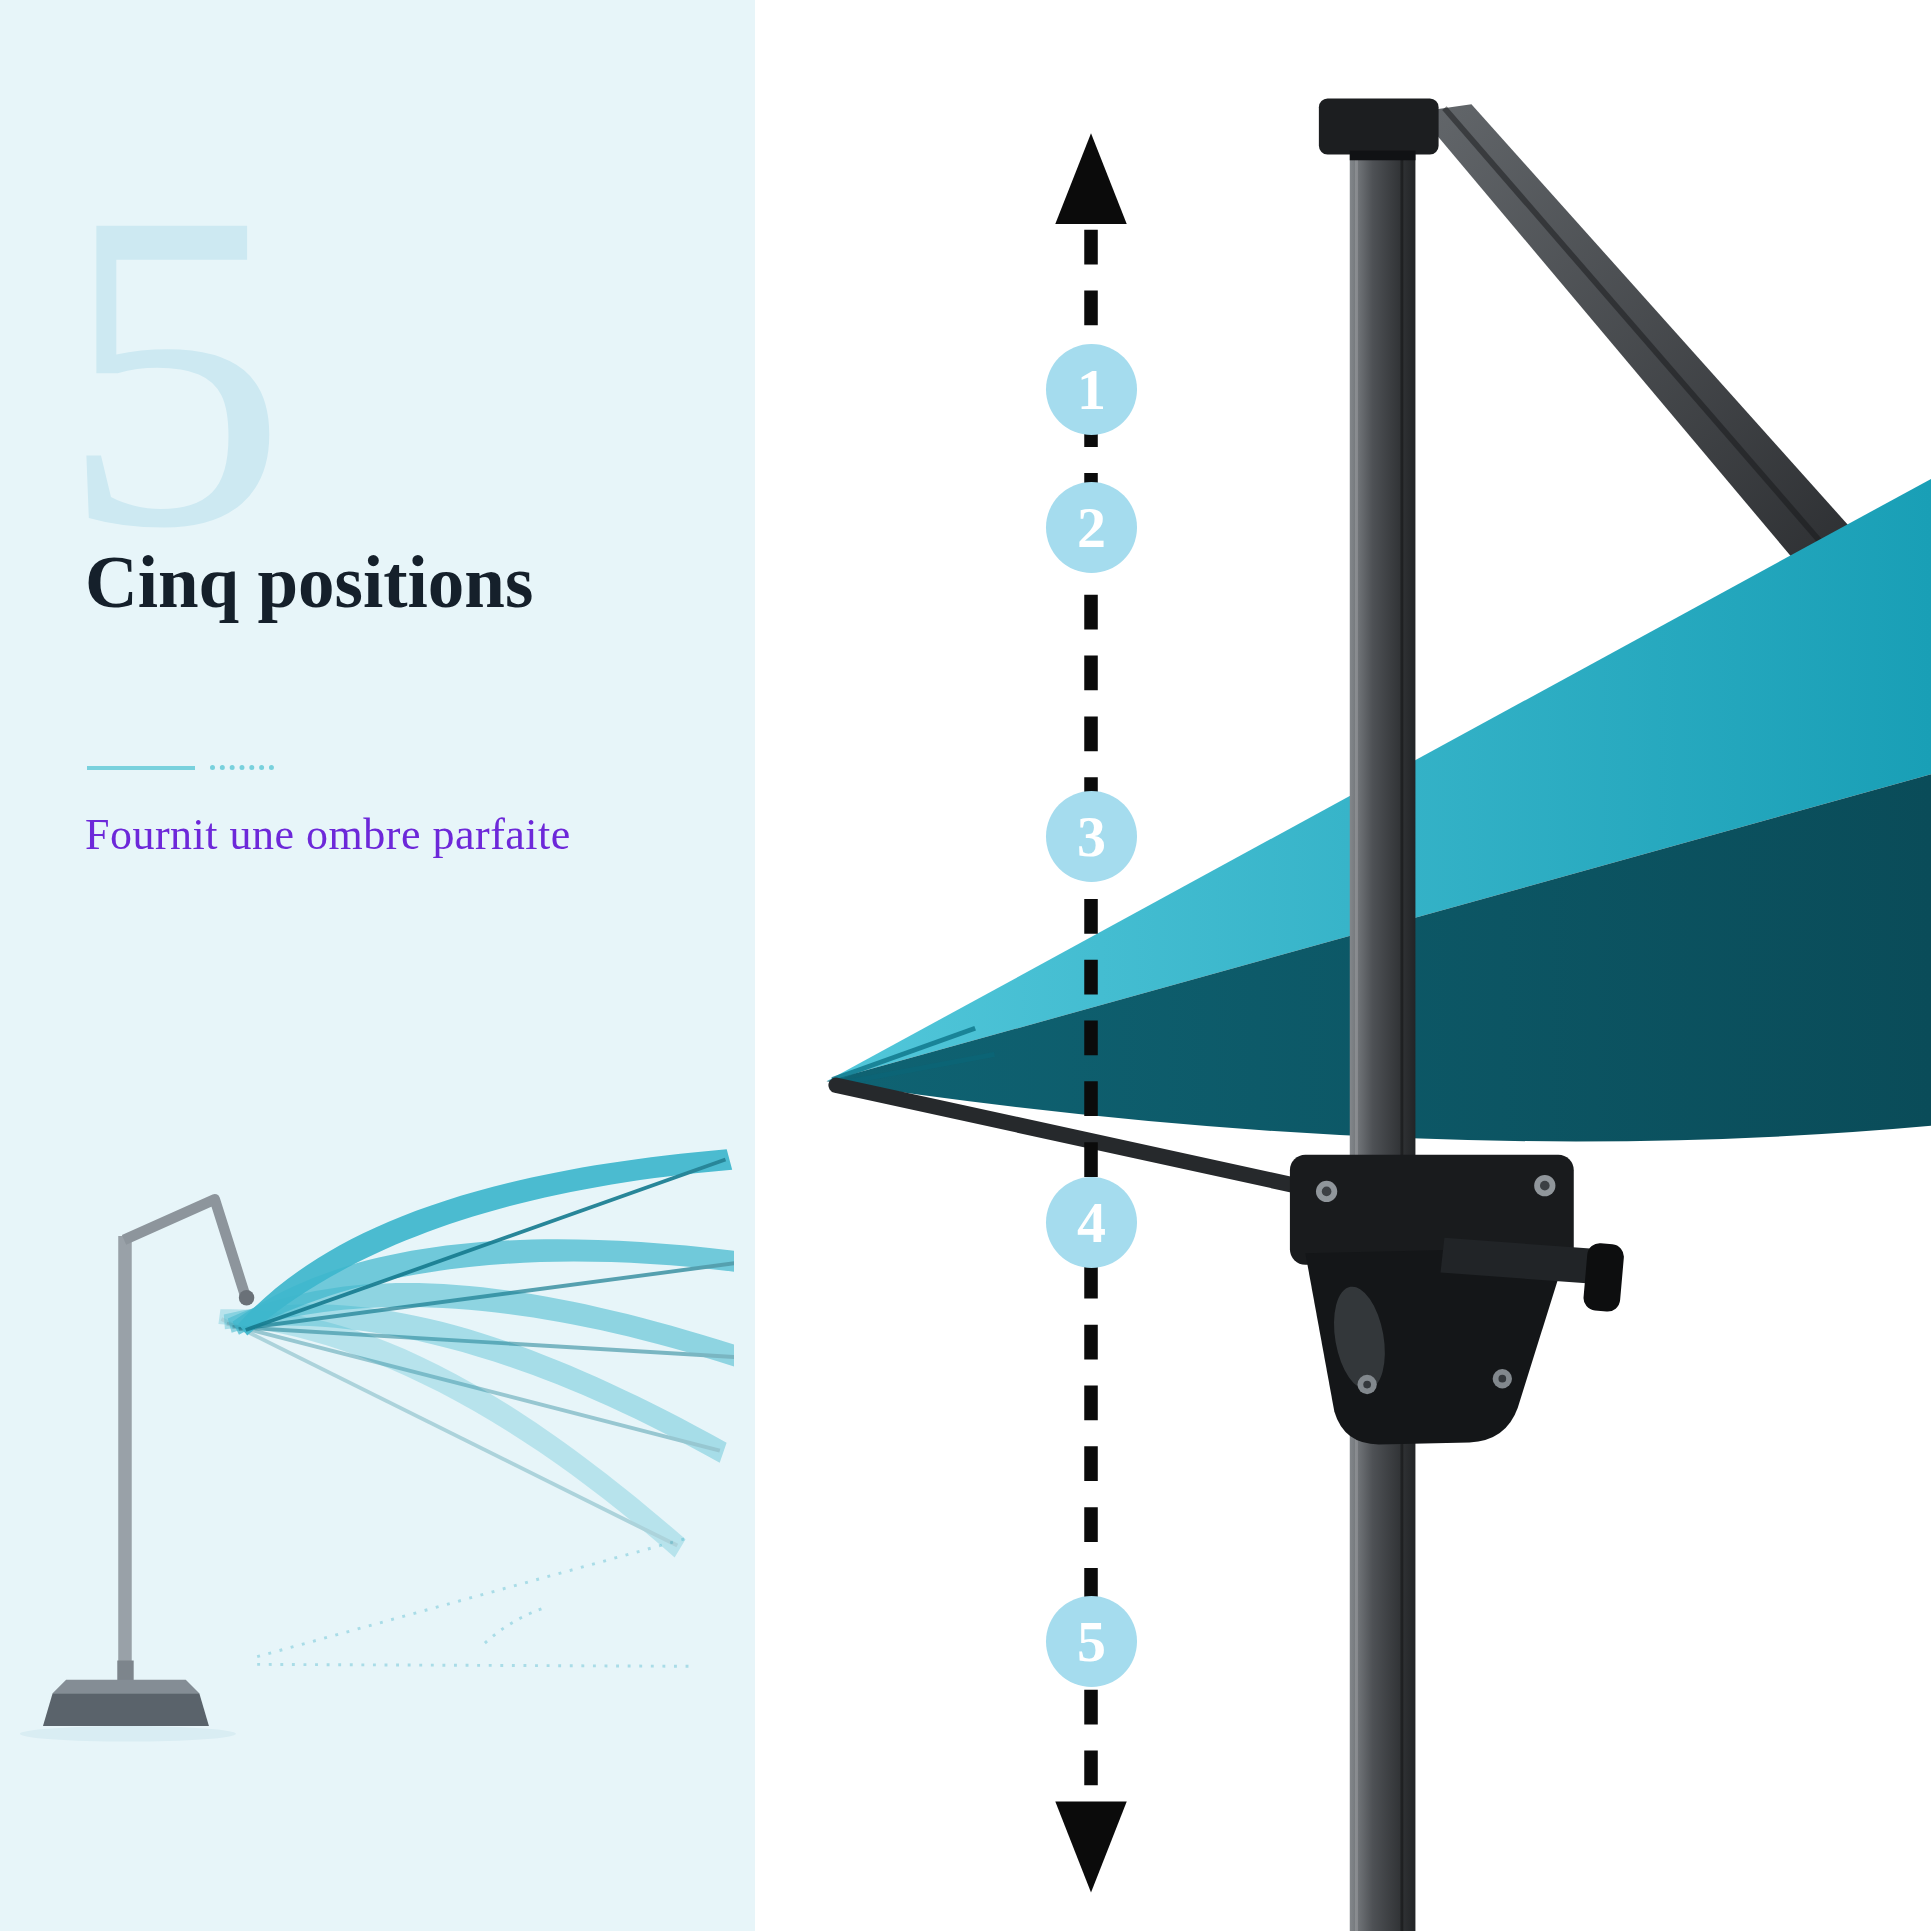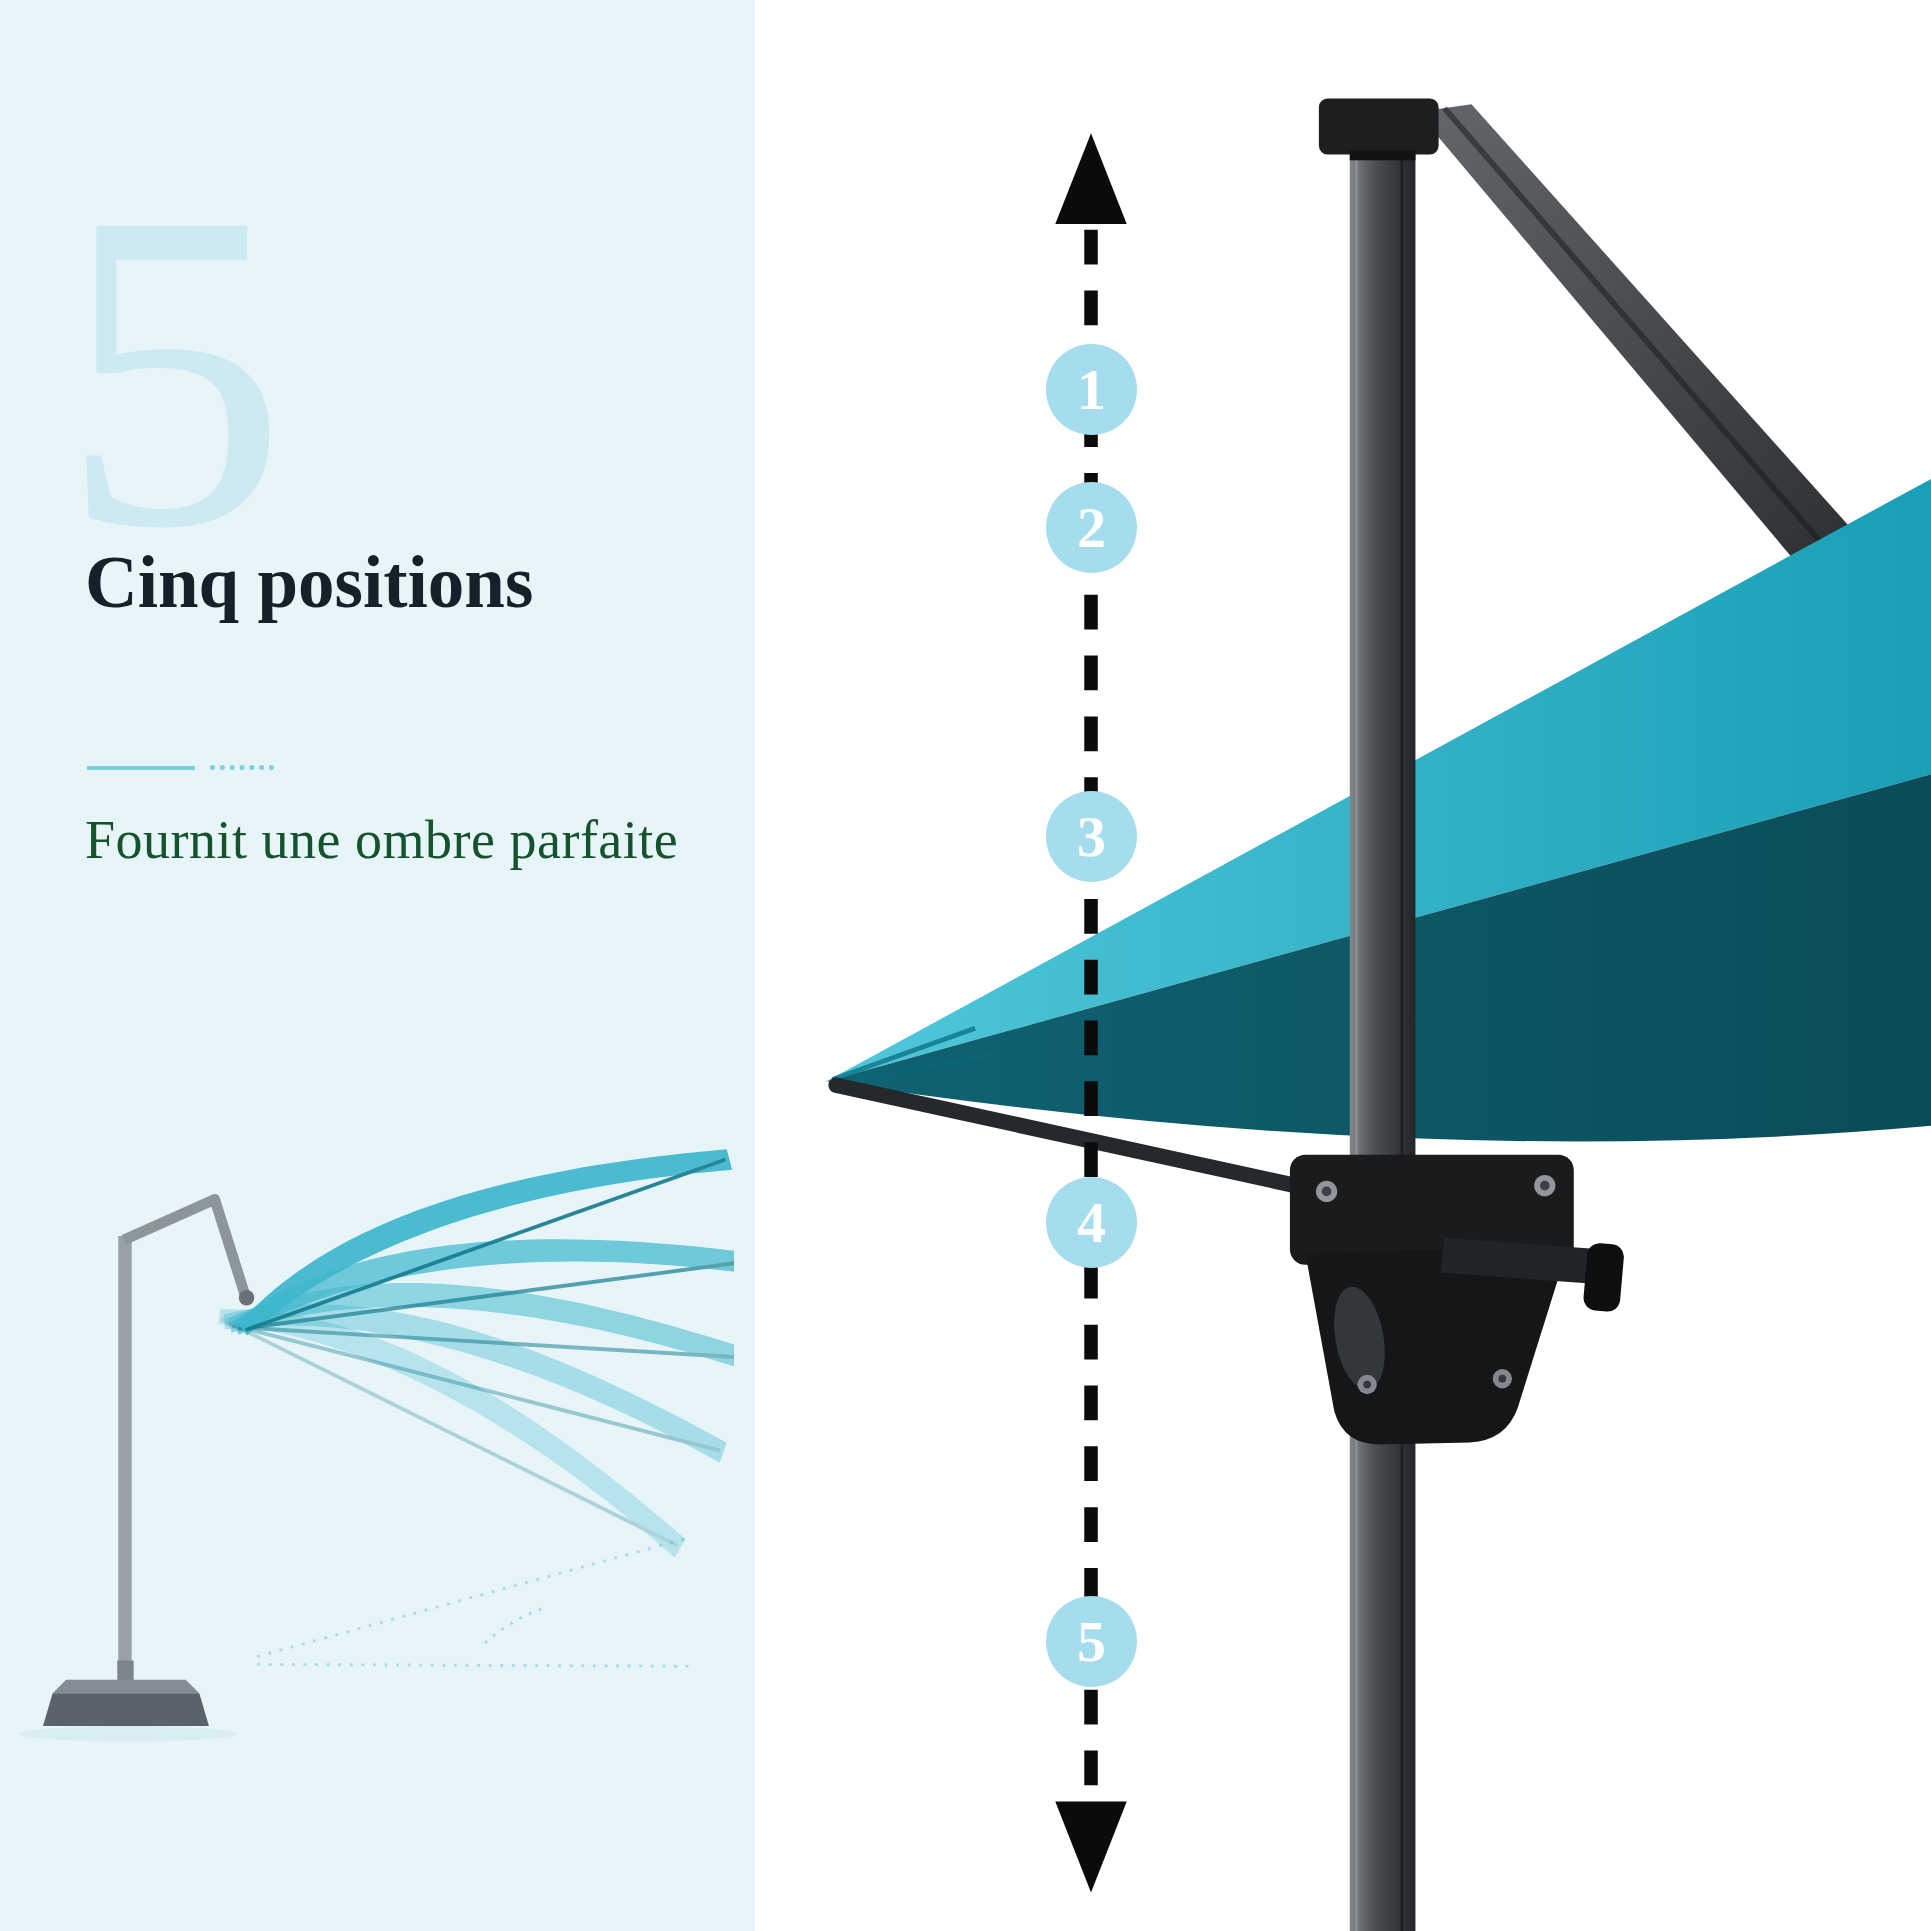--- a/index.html
+++ b/index.html
@@ -23,21 +23,21 @@
   }
   .headline span{display:block;margin-top:7px;}
   .divider{
     position:absolute;left:87px;top:765px;
     display:flex;align-items:center;gap:15.4px;height:5.8px;
   }
   .divider-line{width:108px;height:3.9px;background:#79d1dd;}
   .divider-dots{width:64px;height:0;border-top:5.8px dotted #79d1dd;}
   .subheadline{
     position:absolute;left:85px;top:809px;
-    font-size:54px;color:#14532d;letter-spacing:0.5px;
+    font-size:44px;color:#6d28d9;letter-spacing:0.5px;
   }
   .illustration{
     position:absolute;left:9.7px;top:1043px;width:724px;height:714px;
   }
   
   .photo{
     position:absolute;left:0;top:0;width:1931px;height:1931px;
   }
   
   .marker{

